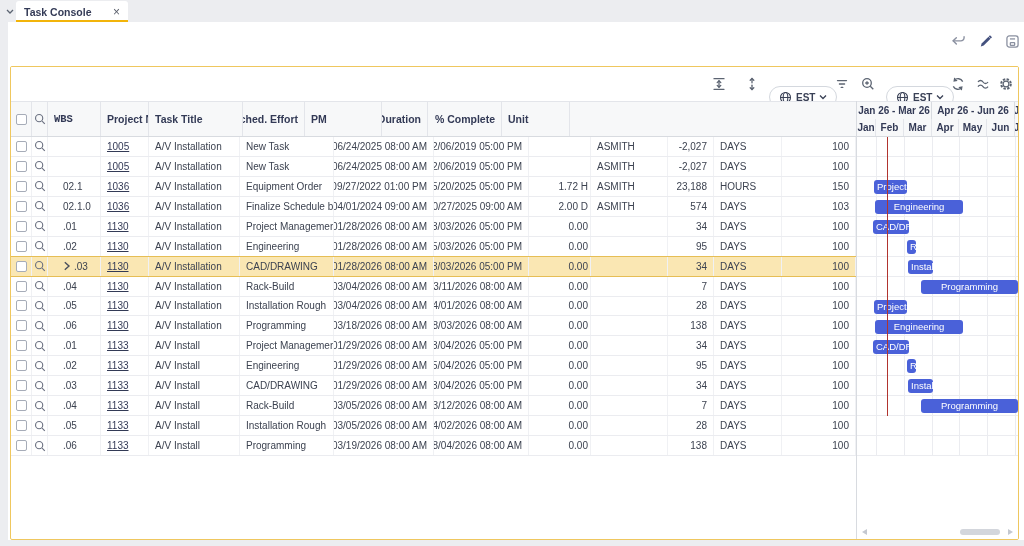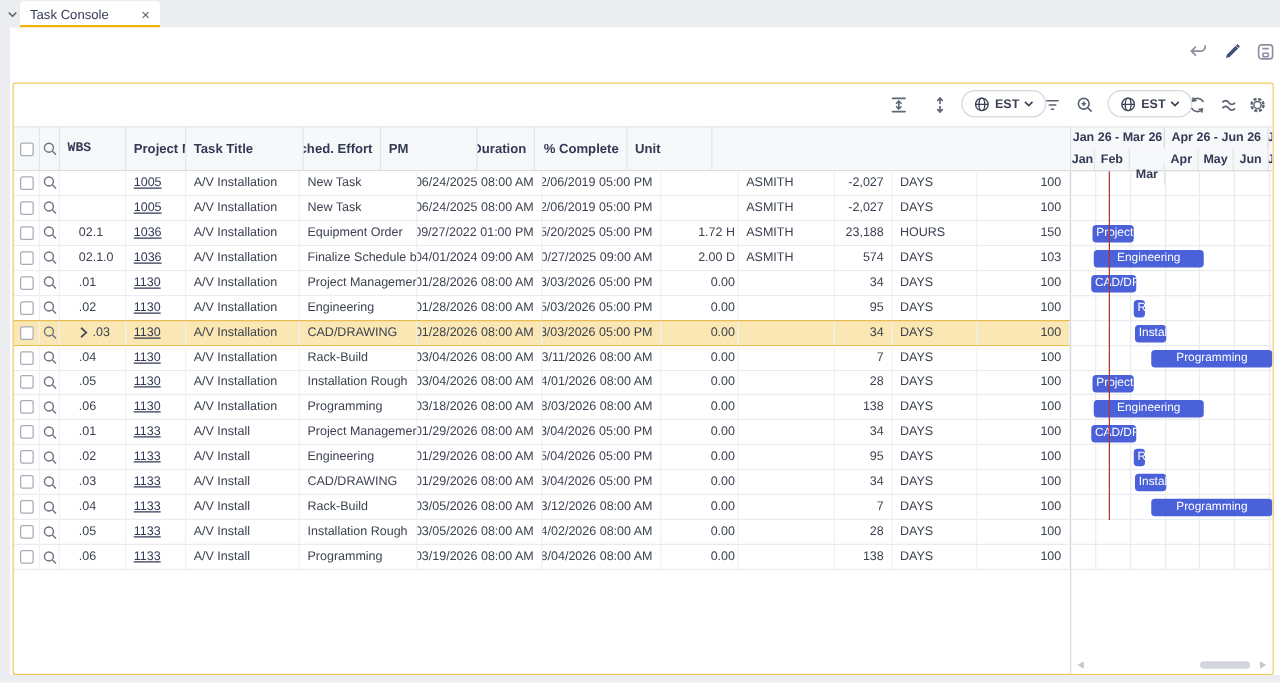--- a/index.html
+++ b/index.html
@@ -10,33 +10,33 @@
     --link:#333A56;
     --header-text:#333A56;
   }
   *{margin:0;padding:0}
   html,body{width:1024px;height:546px}
   body{position:relative;background:#ECEDF0;font-family:"Liberation Sans",sans-serif;overflow:hidden}
 
   
   .tabbar{position:absolute;left:0;top:0;width:1024px;height:22px;background:#ECEDF0}
   .tab{position:absolute;left:16px;top:1px;width:112px;height:21px;background:#fff;display:flex;align-items:center;padding:0 8px;box-sizing:border-box;border-radius:3px 3px 0 0}
-  .tab-label{font-size:10.5px;font-weight:400;color:var(--header-text);flex:1;white-space:nowrap;overflow:hidden}
+  .tab-label{font-size:10.5px;font-weight:700;color:var(--header-text);flex:1;white-space:nowrap;overflow:hidden}
   .tab-close{font-size:12px;color:#5A5F6B;line-height:1}
   .tab-underline{position:absolute;left:0;bottom:0;width:100%;height:2px;background:var(--accent-yellow)}
 
   
   .card{position:absolute;left:8px;top:22px;width:1016px;height:518px;background:#fff}
   .icon-btn{position:absolute;width:16px;height:16px;color:#8A90A0;background:none;border:none;padding:0}
 
   
   .panel{position:absolute;left:2px;top:44px;width:1009px;height:474px;border:1px solid var(--panel-border);border-radius:2px;background:#fff;box-sizing:border-box;overflow:hidden}
   .toolbar{position:absolute;top:0;left:0;width:100%;height:34px;background:#fff}
   .tb-icon{position:absolute;top:10px;color:#5C6472}
-  .est-btn{position:absolute;top:5px;height:22px;border:1px solid #D4D8DE;border-radius:12px;background:#fff;display:flex;align-items:center;gap:4px;padding:0 9px;box-sizing:border-box;color:#3A4156}
+  .est-btn{position:absolute;top:19px;height:22px;border:1px solid #D4D8DE;border-radius:12px;background:#fff;display:flex;align-items:center;gap:4px;padding:0 9px;box-sizing:border-box;color:#3A4156}
   .est-label{font-size:10px;font-weight:700}
 
   
   .thead{position:absolute;left:0;top:34px;width:845px;height:36px;background:#F7F8F9;border-top:1px solid #E3E5EA;border-bottom:1px solid #D8DBE0;box-sizing:border-box;display:flex}
   .hcell{height:100%;box-sizing:border-box;border-right:1px solid #E3E5EA;display:flex;align-items:center;font-size:10.5px;font-weight:700;color:var(--header-text);padding:0 6px;overflow:hidden;white-space:nowrap;flex:none}
   .hcell.r{justify-content:flex-end}
   .hcell.selcol,.hcell.searchcol{justify-content:center;padding:0}
 
   
   .tbody{position:absolute;left:0;top:70px;width:845px}
@@ -643,21 +643,21 @@
 
     <div class="gantt">
       <div class="gq" id="gq">
           <div class="gq-cell" style="width: 75px;">Jan 26 - Mar 26</div>
           <div class="gq-cell" style="width: 83px;">Apr 26 - Jun 26</div>
           <div class="gq-cell" style="width: 4px;">J</div>
         </div>
       <div class="gm" id="gm">
           <div class="gm-cell" style="width: 19px;">Jan</div>
           <div class="gm-cell" style="width: 28px;">Feb</div>
-          <div class="gm-cell" style="width: 28px; margin-top: 12px;">Mar</div>
+          <div class="gm-cell" style="width: 28px;">Mar</div>
           <div class="gm-cell" style="width: 27px;">Apr</div>
           <div class="gm-cell" style="width: 28px;">May</div>
           <div class="gm-cell" style="width: 28px;">Jun</div>
           <div class="gm-cell" style="width: 4px;">J</div>
         </div>
       <div class="gb" id="gb">
           <div class="gstrip"></div>
           <div class="gstrip"></div>
           <div class="gstrip"></div>
           <div class="gstrip"></div>

